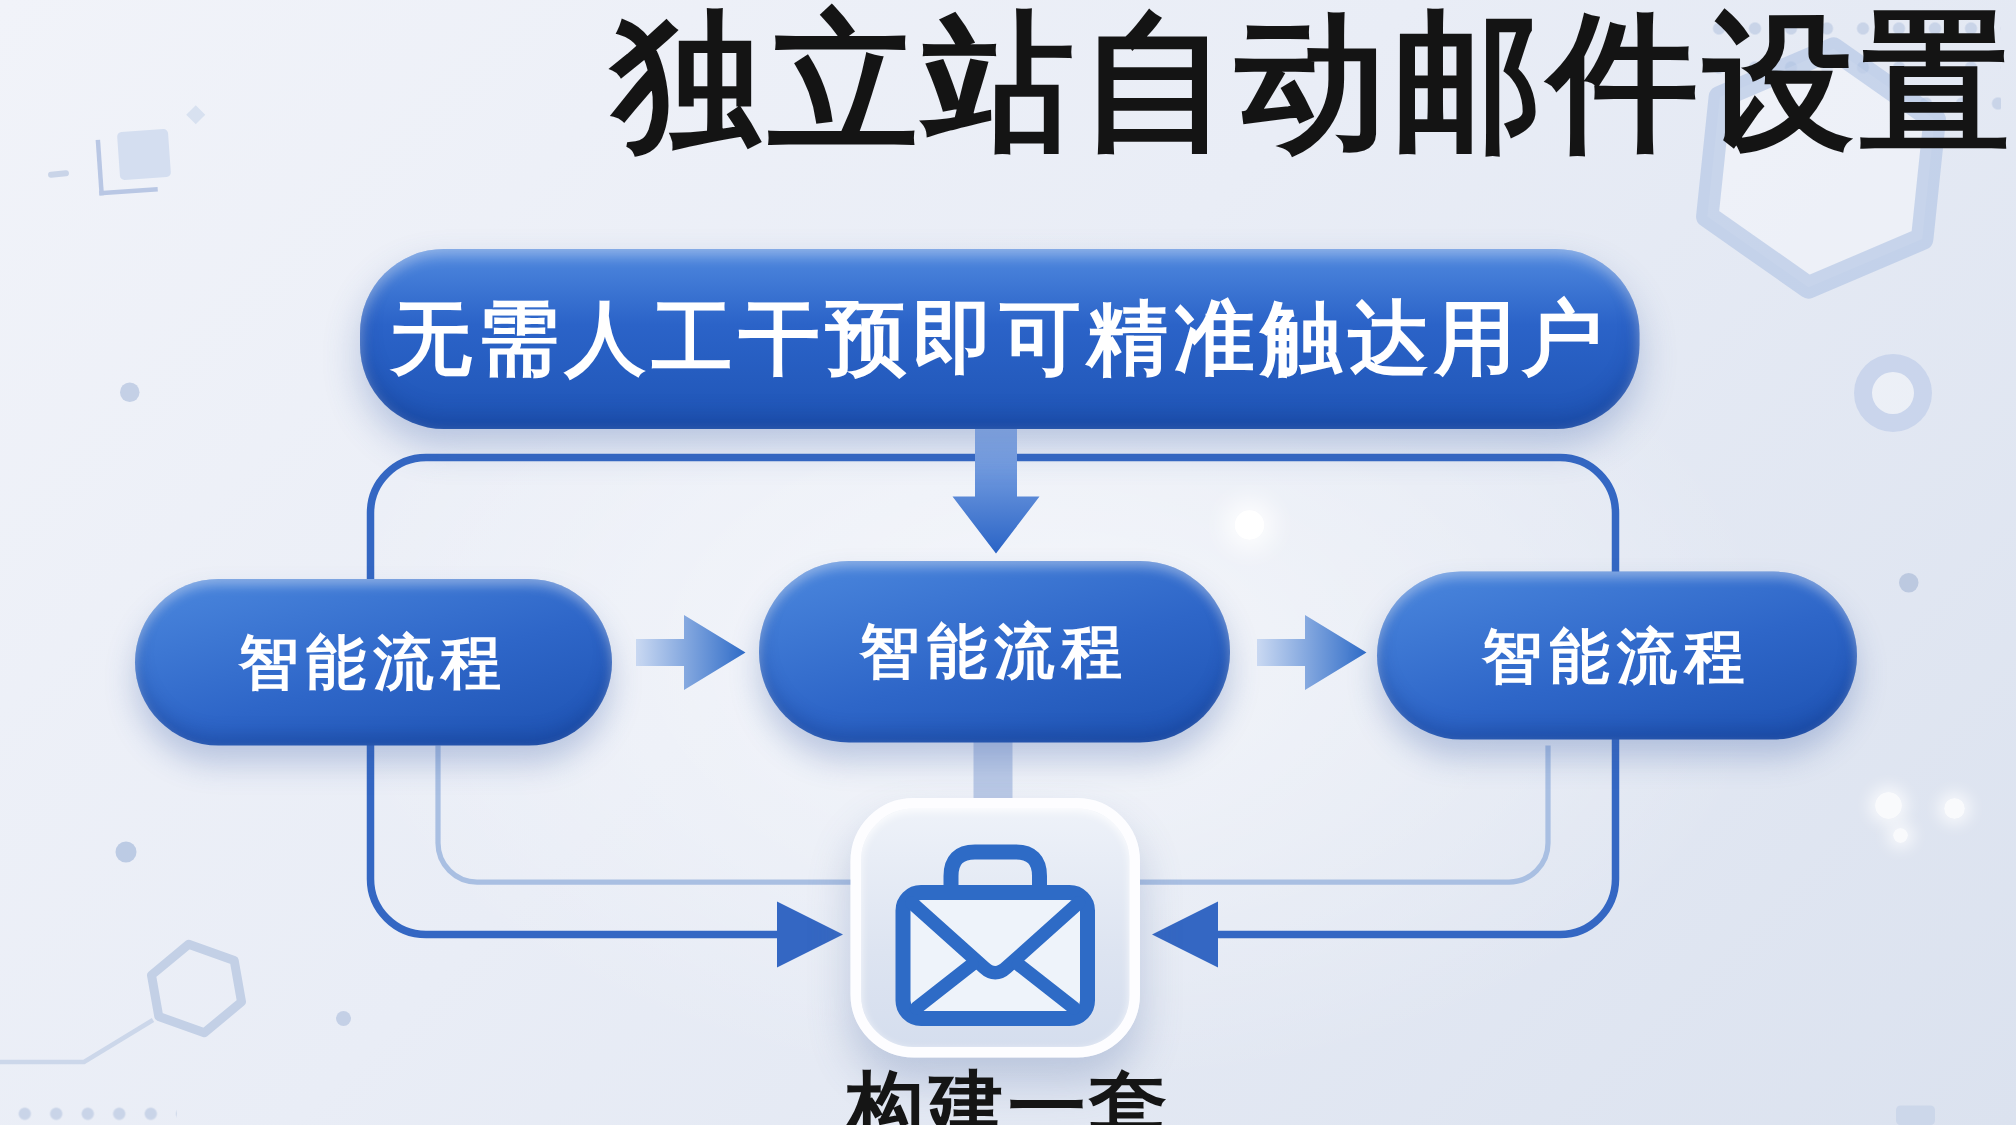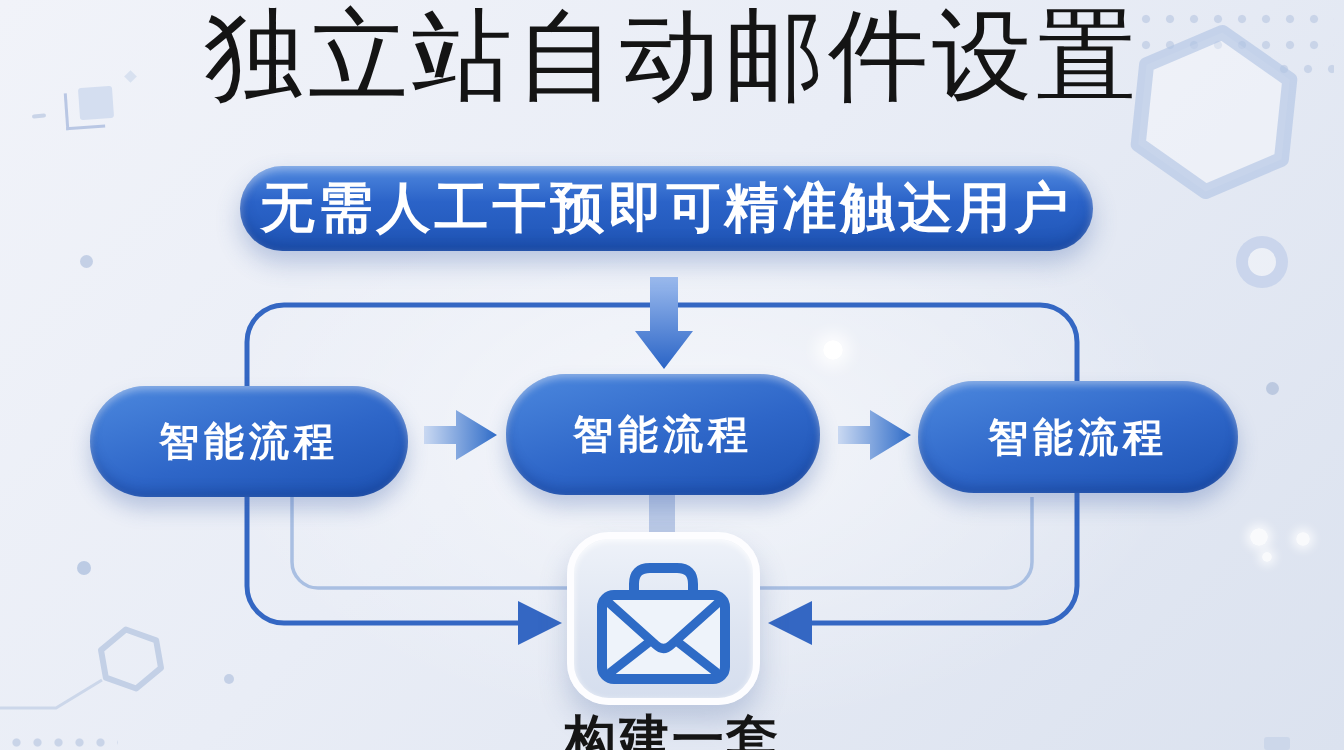--- a/index.html
+++ b/index.html
@@ -18,30 +18,30 @@
   .sq-fill{width:34px;height:32px;background:#d4def0;transform:rotate(-4deg);border-radius:3px;}
   .sq-outline{width:36px;height:34px;border-left:3px solid #b9c7e4;border-bottom:3px solid #b9c7e4;transform:rotate(-4deg);}
   .dash{width:14px;height:4px;background:#c9d4e8;border-radius:2px;transform:rotate(-6deg);}
   .tiny-diamond{width:9px;height:9px;background:#d8e1f0;transform:rotate(45deg);}
   .dot{border-radius:50%;background:#c4d0e6;}
   .sparkle{border-radius:50%;background:rgba(255,255,255,.95);box-shadow:0 0 16px 7px rgba(255,255,255,.85);}
   .sparkle.soft{background:rgba(255,255,255,.8);box-shadow:0 0 10px 4px rgba(255,255,255,.7);}
   .bottom-chip{width:26px;height:13px;background:#ccd7ea;border-radius:3px;}
   
   .title{
-    left:0;right:0;top:2px;text-align:center;
-    font-size:100px;font-weight:400;letter-spacing:4px;color:#141414;z-index:4;line-height:1.06;
+    left:0;right:0;top:2px;text-align:right;
+    font-size:100px;font-weight:700;letter-spacing:4px;color:#141414;z-index:4;line-height:1.06;
   }
   .footer-text{
     left:0;right:0;top:711px;text-align:center;
     font-size:52px;font-weight:900;letter-spacing:2px;color:#151515;z-index:4;line-height:1.1;
   }
   
   .banner{
-    left:240px;top:166px;width:853px;height:85px;border-radius:56px;z-index:3;
+    left:240px;top:166px;width:853px;height:120px;border-radius:56px;z-index:3;
     background:linear-gradient(180deg,#5089df 0%,#2b63c8 42%,#1f55b6 100%);
     box-shadow:inset 0 4px 9px rgba(255,255,255,.4), inset 0 -8px 14px rgba(10,40,110,.28), 0 12px 24px rgba(60,95,170,.30);
     display:flex;align-items:center;justify-content:center;
   }
   .banner span{color:#fff;font-size:54px;font-weight:700;letter-spacing:4px;white-space:nowrap;}
   
   .pill{
     border-radius:60px;z-index:3;
     background:linear-gradient(165deg,#4c88de 0%,#2e66c8 55%,#1d52b2 100%);
     box-shadow:inset 0 4px 7px rgba(255,255,255,.38), inset 0 -7px 12px rgba(10,40,110,.28), 0 12px 20px rgba(55,90,165,.28);

